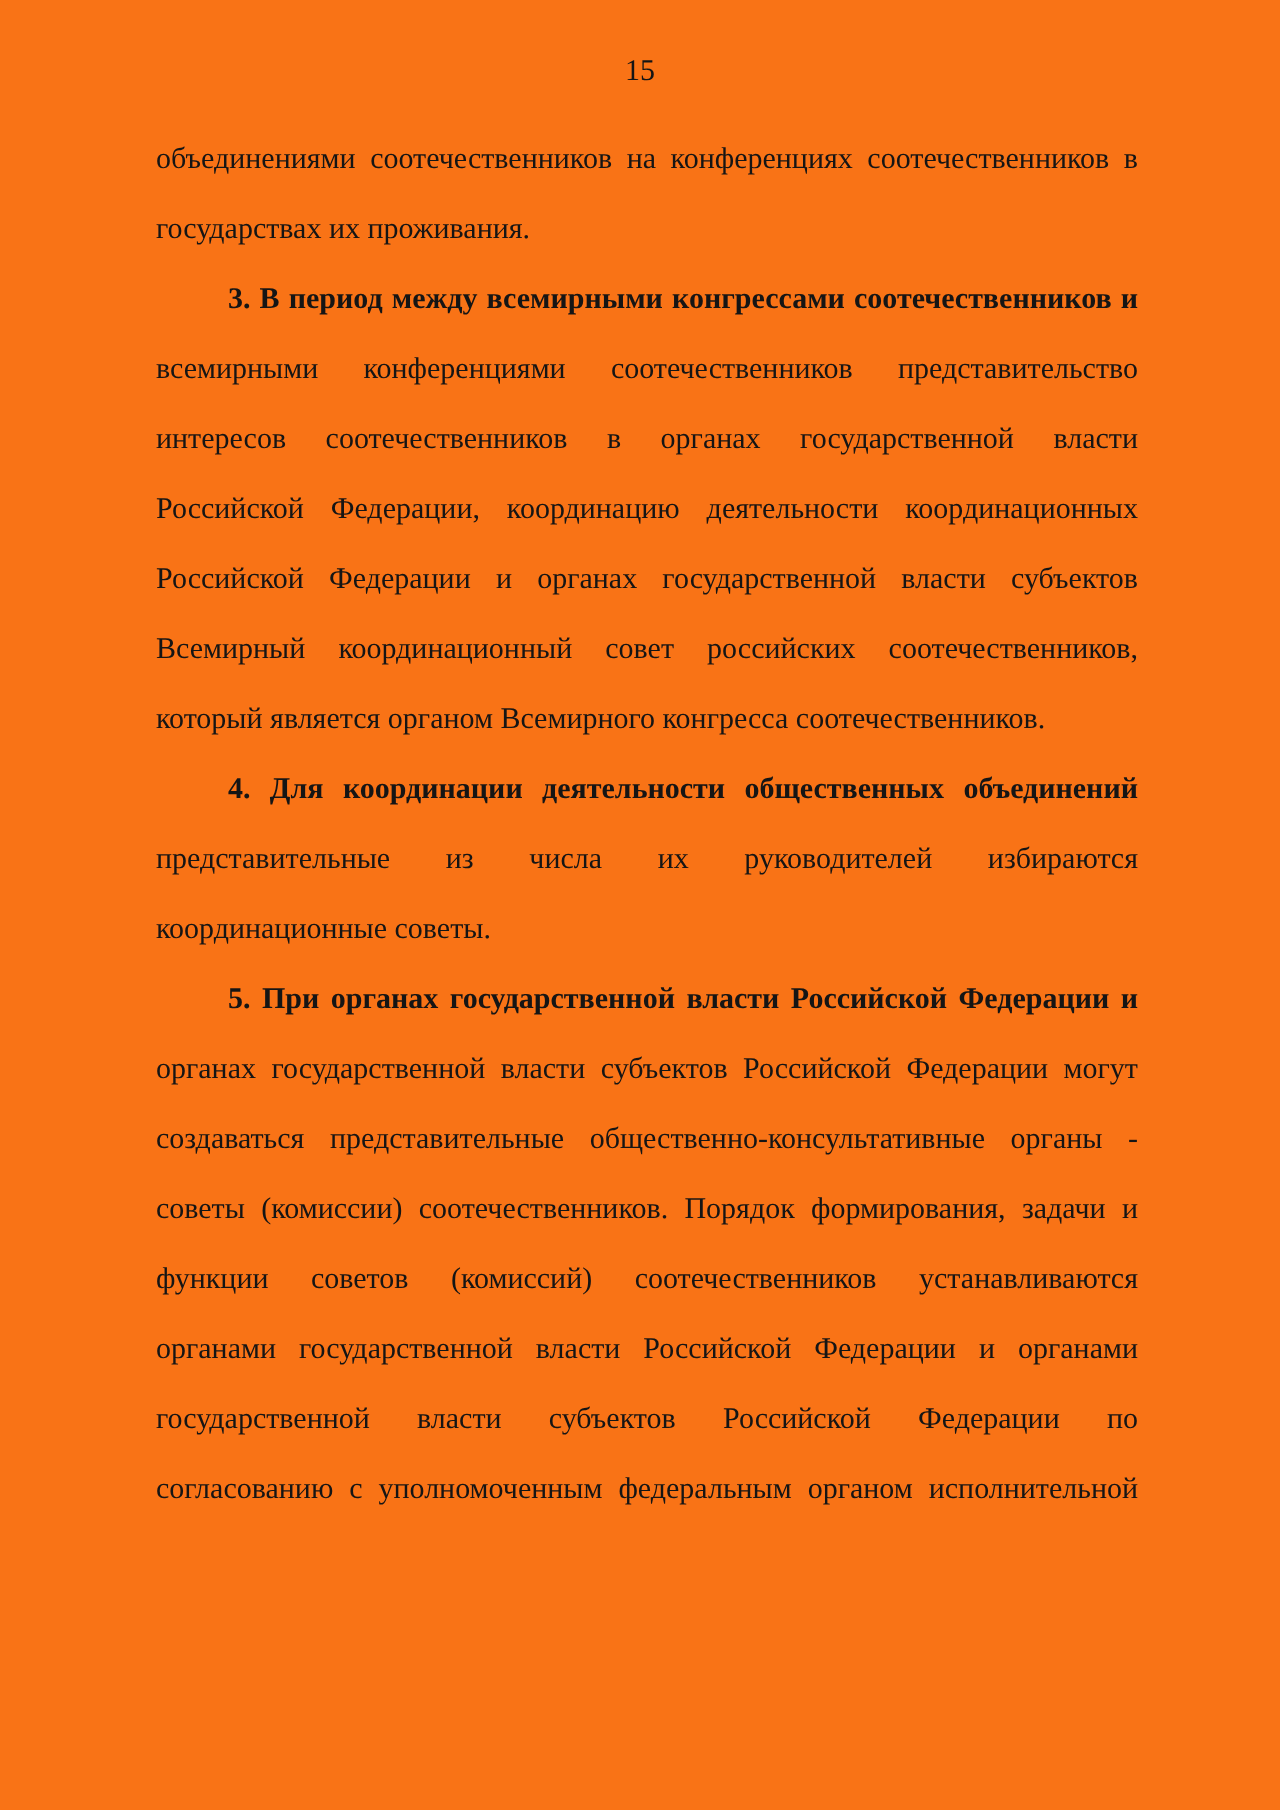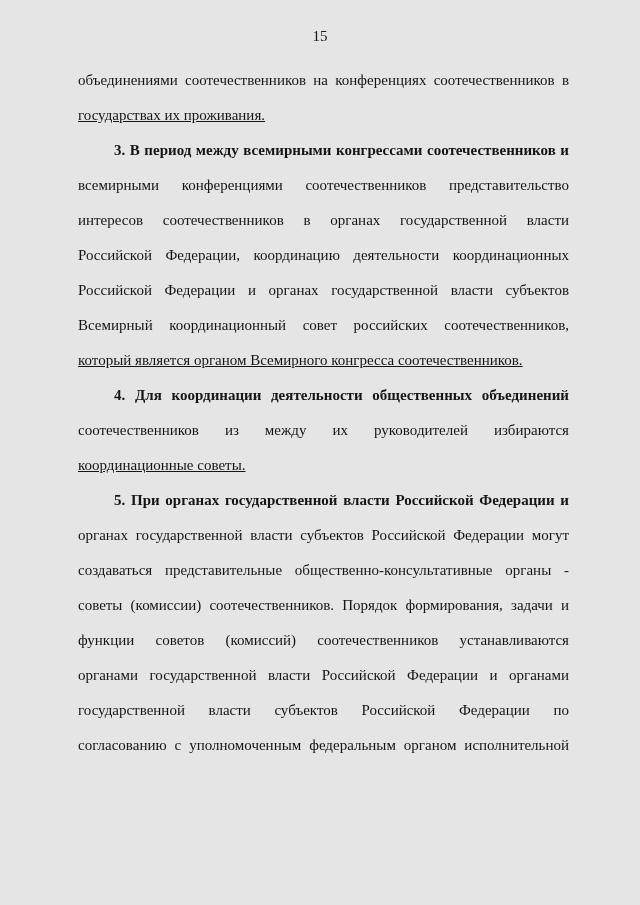--- a/index.html
+++ b/index.html
@@ -4,21 +4,21 @@
 <style>
   html, body {
     margin: 0;
     padding: 0;
     background: #ffffff;
   }
   .page {
     position: relative;
     width: 640px;
     height: 905px;
-    background: #e5e5e5;
+    background: #f97316;
     color: #151515;
     font-family: "Liberation Serif", "DejaVu Serif", serif;
     font-size: 15px;
     overflow: hidden;
     box-sizing: border-box;
   }
   .page-number {
     padding-top: 28px;
     text-align: center;
     font-size: 15px;
@@ -36,40 +36,39 @@
     text-align-last: justify;
     color: #151515;
   }
   .line.indent {
     text-indent: 36px;
     font-weight: bold;
   }
   .line.last {
     text-align: left;
     text-align-last: left;
-    text-decoration: underline;
   }
 </style>
 </head>
 <body>
 
 <div class="page">
   <div class="page-number">15</div>
   <div class="content">
       <div class="line">объединениями соотечественников на конференциях соотечественников в</div>
       <div class="line last">государствах их проживания.</div>
       <div class="line indent">3. В период между всемирными конгрессами соотечественников и</div>
       <div class="line">всемирными конференциями соотечественников представительство</div>
       <div class="line">интересов соотечественников в органах государственной власти</div>
       <div class="line">Российской Федерации, координацию деятельности координационных</div>
       <div class="line">Российской Федерации и органах государственной власти субъектов</div>
       <div class="line">Всемирный координационный совет российских соотечественников,</div>
       <div class="line last">который является органом Всемирного конгресса соотечественников.</div>
       <div class="line indent">4. Для координации деятельности общественных объединений</div>
-      <div class="line">соотечественников из между их руководителей избираются</div>
+      <div class="line">представительные из числа их руководителей избираются</div>
       <div class="line last">координационные советы.</div>
       <div class="line indent">5. При органах государственной власти Российской Федерации и</div>
       <div class="line">органах государственной власти субъектов Российской Федерации могут</div>
       <div class="line">создаваться представительные общественно-консультативные органы -</div>
       <div class="line">советы (комиссии) соотечественников. Порядок формирования, задачи и</div>
       <div class="line">функции советов (комиссий) соотечественников устанавливаются</div>
       <div class="line">органами государственной власти Российской Федерации и органами</div>
       <div class="line">государственной власти субъектов Российской Федерации по</div>
       <div class="line">согласованию с уполномоченным федеральным органом исполнительной</div>
     </div>

